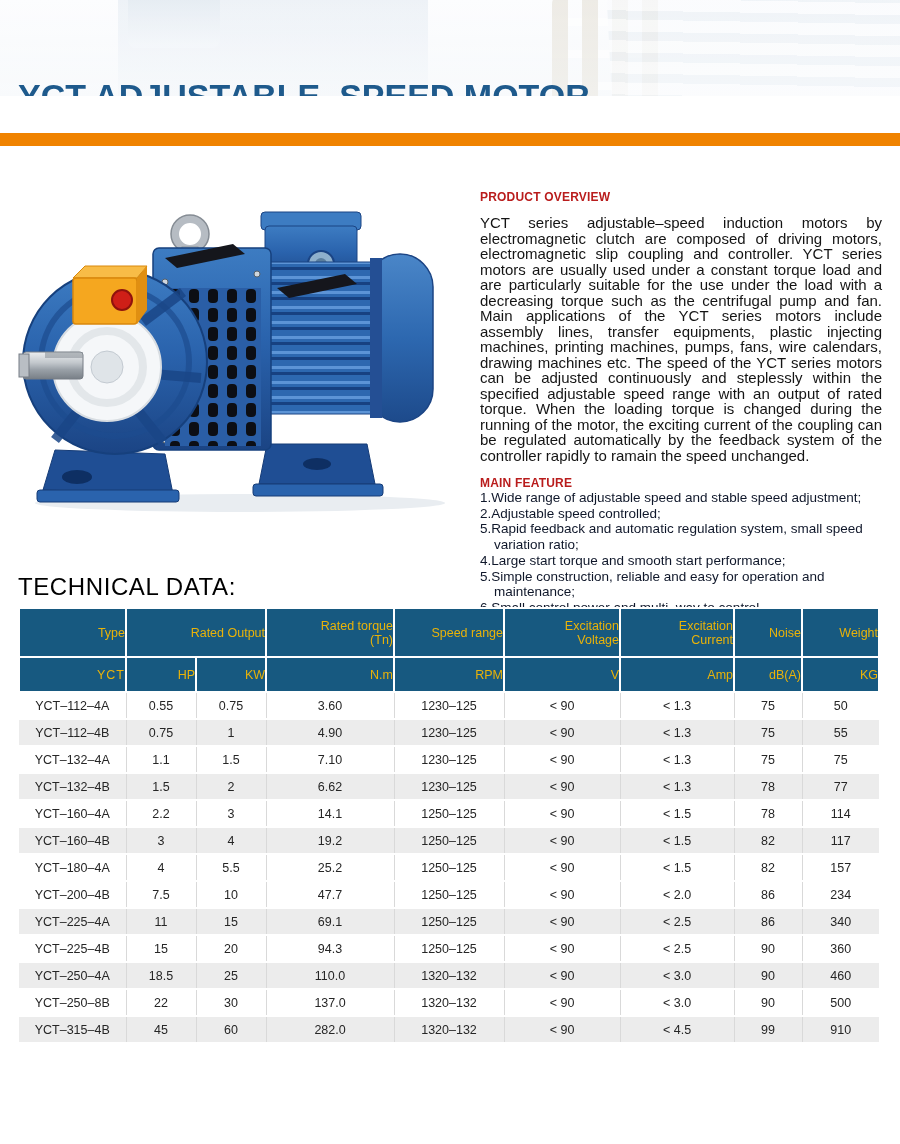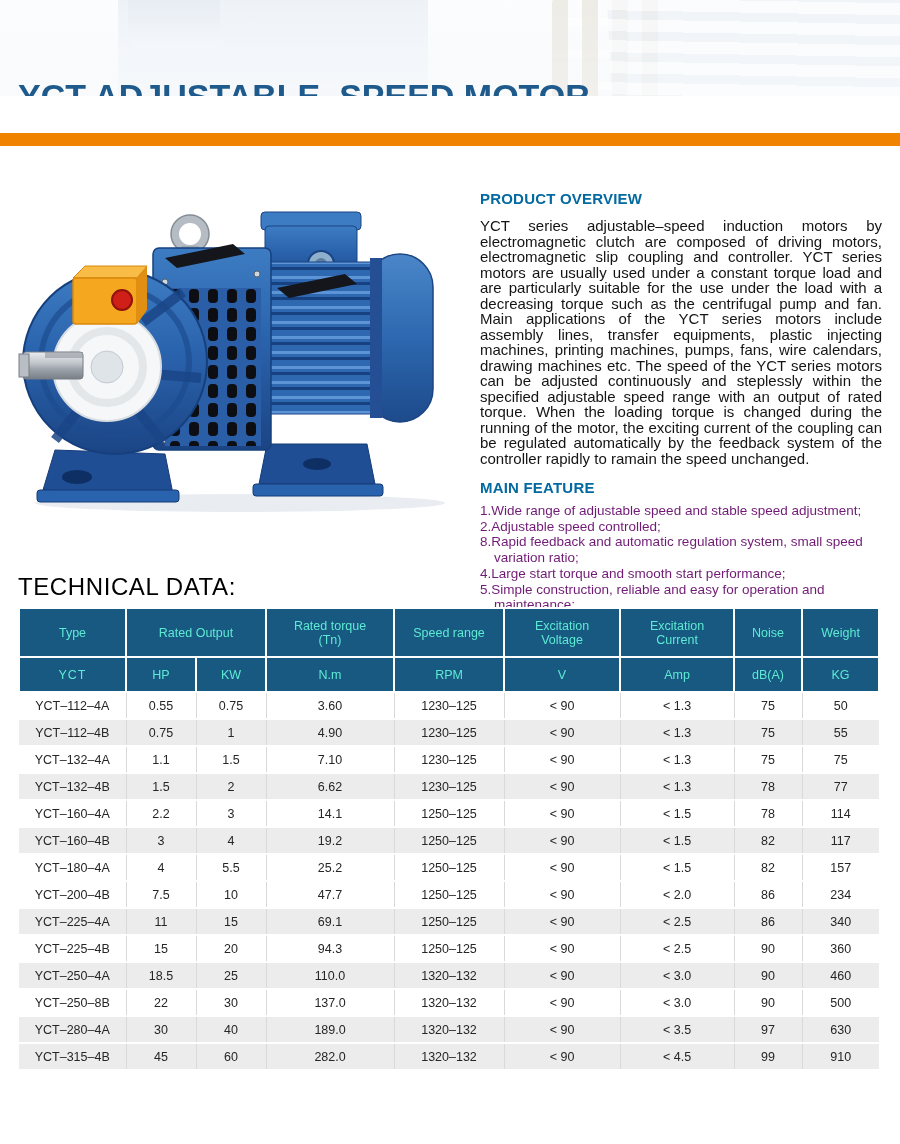--- a/index.html
+++ b/index.html
@@ -21,32 +21,32 @@
           background:repeating-linear-gradient(184deg,rgba(223,231,239,.75) 0 9px,rgba(248,250,252,.9) 9px 21px);}
   .art-veil{left:0;top:0;width:900px;height:133px;
           background:linear-gradient(180deg,rgba(255,255,255,.30),rgba(255,255,255,.62));}
   .title{position:absolute;left:18px;top:76px;margin:0;font-size:34px;line-height:40px;
          font-weight:bold;color:#1e5a8c;letter-spacing:0;}
   .accent-bar{position:absolute;top:133px;left:0;width:900px;height:13px;background:#F08300;}
 
   
   .motor-figure{position:absolute;left:15px;top:192px;width:450px;height:325px;margin:0;}
   .right-col{position:absolute;left:480px;top:190px;width:402px;}
-  .sec-heading{margin:0;font-size:15px;font-weight:bold;color:#0369a1;letter-spacing:.2px;}
+  .sec-heading{margin:0;font-size:12px;font-weight:bold;color:#b91c1c;letter-spacing:.2px;}
   .overview-text{margin:11px 0 0;font-size:15px;line-height:15.5px;text-align:justify;color:#141414;}
   .feature-heading{margin:13px 0 0;}
-  .feature-list{margin:7px 0 0;padding:0;list-style:none;font-size:13.5px;line-height:15.7px;color:#701a75;}
+  .feature-list{margin:0 0 0;padding:0;list-style:none;font-size:13.5px;line-height:15.7px;color:#0f172a;}
   .feature-list li{padding-left:14px;text-indent:-14px;}
 
   
   .tech-heading{position:absolute;left:18px;top:573px;margin:0;font-size:24px;font-weight:400;
                 letter-spacing:.6px;color:#000;}
   table.tech{position:absolute;left:18px;top:607px;width:860px;border-collapse:collapse;table-layout:fixed;}
-  table.tech th{background:#175980;color:#5eead4;font-weight:400;font-size:12.5px;
-                border:2px solid #fff;text-align:center;vertical-align:middle;padding:0;}
+  table.tech th{background:#175980;color:#eab308;font-weight:400;font-size:12.5px;
+                border:2px solid #fff;text-align:right;vertical-align:middle;padding:0;}
   tr.hrow1 th{height:47px;}
   tr.hrow2 th{height:33px;}
   th.series{font-size:26px;font-weight:bold;color:#fff;letter-spacing:1px;margin-top:34px;}
   table.tech td{height:25px;font-size:12.5px;color:#262626;text-align:center;vertical-align:middle;
                 background:#fff;border-right:1px solid #d9d9d9;border-bottom:2px solid #fff;padding:0 2px;}
   table.tech td:last-child{border-right:none;}
   table.tech tr.alt td{background:#ececec;}
 </style>
 </head>
 <body>
@@ -158,21 +158,21 @@
     </svg>
   </figure>
 
   <div class="right-col">
     <h2 class="sec-heading">PRODUCT OVERVIEW</h2>
     <p class="overview-text">YCT series adjustable–speed induction motors by electromagnetic clutch are composed of driving motors, electromagnetic slip coupling and controller. YCT series motors are usually used under a constant torque load and are particularly suitable for the use under the load with a decreasing torque such as the centrifugal pump and fan. Main applications of the YCT series motors include assembly lines, transfer equipments, plastic injecting machines, printing machines, pumps, fans, wire calendars, drawing machines etc. The speed of the YCT series motors can be adjusted continuously and steplessly within the specified adjustable speed range with an output of rated torque. When the loading torque is changed during the running of the motor, the exciting current of the coupling can be regulated automatically by the feedback system of the controller rapidly to ramain the speed unchanged.</p>
     <h2 class="sec-heading feature-heading">MAIN FEATURE</h2>
     <ul class="feature-list">
         <li>1.Wide range of adjustable speed and stable speed adjustment;</li>
         <li>2.Adjustable speed controlled;</li>
-        <li>8.Rapid feedback and automatic regulation system, small speed variation ratio;</li>
+        <li>5.Rapid feedback and automatic regulation system, small speed variation ratio;</li>
         <li>4.Large start torque and smooth start performance;</li>
         <li>5.Simple construction, reliable and easy for operation and maintenance;</li>
         <li>6.Small control power and multi–way to control.</li>
       </ul>
   </div>
 
   <h2 class="tech-heading">TECHNICAL DATA:</h2>
 
   <table class="tech">
     <colgroup>
@@ -345,31 +345,20 @@
           <td>22</td>
           <td>30</td>
           <td>137.0</td>
           <td>1320–132</td>
           <td>&lt; 90</td>
           <td>&lt; 3.0</td>
           <td>90</td>
           <td>500</td>
         </tr>
         <tr class="alt">
-          <td>YCT–280–4A</td>
-          <td>30</td>
-          <td>40</td>
-          <td>189.0</td>
-          <td>1320–132</td>
-          <td>&lt; 90</td>
-          <td>&lt; 3.5</td>
-          <td>97</td>
-          <td>630</td>
-        </tr>
-        <tr class="alt">
           <td>YCT–315–4B</td>
           <td>45</td>
           <td>60</td>
           <td>282.0</td>
           <td>1320–132</td>
           <td>&lt; 90</td>
           <td>&lt; 4.5</td>
           <td>99</td>
           <td>910</td>
         </tr>

